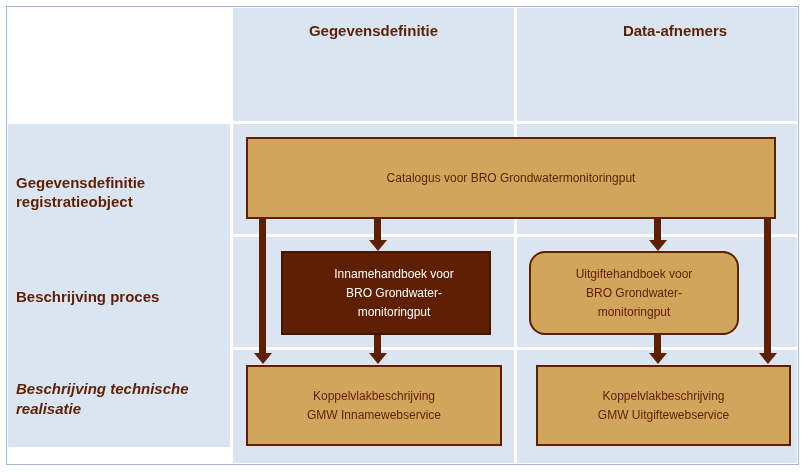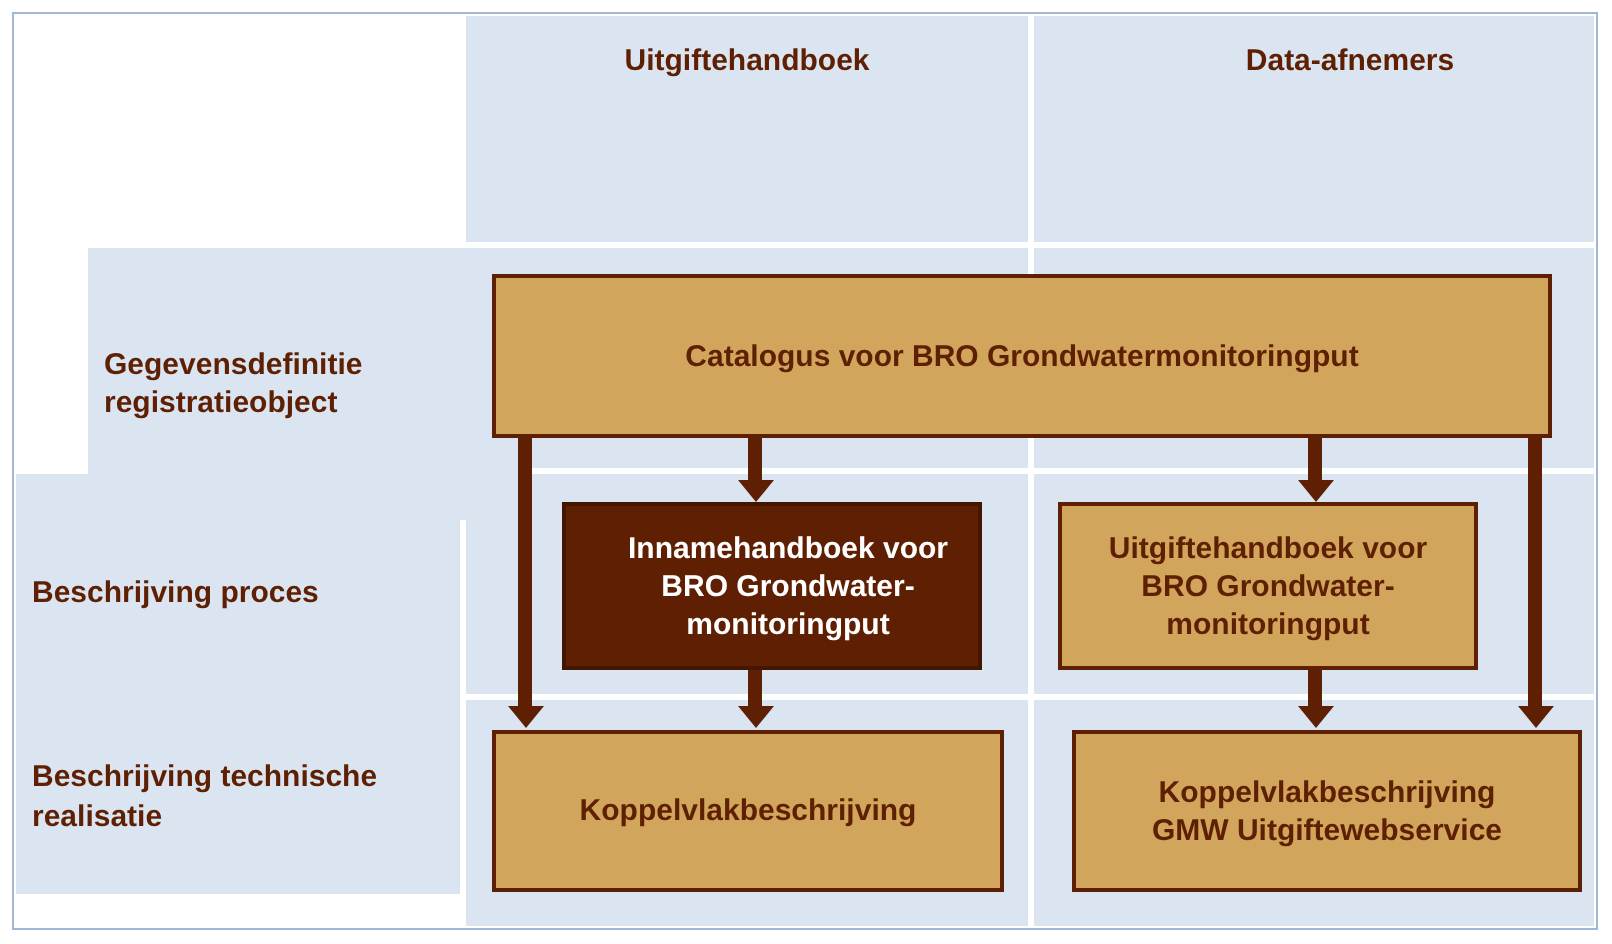--- a/index.html
+++ b/index.html
@@ -37,51 +37,51 @@
     display:flex;justify-content:center;align-items:flex-start;
     padding-top:13px;text-align:center;
   }
   .cell.rowlabel{
     display:flex;align-items:center;
     padding-left:8px;padding-right:14px;
     text-align:left;
   }
   .hdr-c1{left:233px;top:8px;width:281px;height:113px;}
   .hdr-c2{left:517px;top:8px;width:280px;height:113px;padding-left:36px;}
-  .lbl-r1{left:8px;top:124px;width:222px;height:136px;margin-left:36px;}
+  .lbl-r1{left:8px;top:124px;width:222px;height:136px;}
   .lbl-r2{left:8px;top:237px;width:222px;height:120px;}
-  .lbl-r3{left:8px;top:350px;width:222px;height:97px;}
+  .lbl-r3{left:8px;top:350px;width:222px;height:97px;font-style:italic;}
   .bd-r1c1{left:233px;top:124px;width:281px;height:110px;}
   .bd-r1c2{left:517px;top:124px;width:280px;height:110px;}
   .bd-r2c1{left:233px;top:237px;width:281px;height:110px;}
   .bd-r2c2{left:517px;top:237px;width:280px;height:110px;}
   .bd-r3c1{left:233px;top:350px;width:281px;height:113px;}
   .bd-r3c2{left:517px;top:350px;width:280px;height:113px;}
 
   .box{
     position:absolute;
     box-sizing:border-box;
     display:flex;flex-direction:column;justify-content:center;align-items:center;
     text-align:center;
-    font-weight:bold;font-size:15px;line-height:19px;
+    font-weight:normal;font-size:12px;line-height:19px;
     z-index:3;
   }
   .box.tan{
     background:var(--tan,#D2A55C);
     border:2px solid var(--box-border,#5E1F02);
     color:var(--dark-brown,#5E1F02);
   }
   .box.dark{
     background:var(--dark-brown,#5E1F02);
     border:2px solid #431601;
     color:#FFFFFF;
   }
   .box-catalogus{left:246px;top:137px;width:530px;height:82px;}
   .box-inname-handboek{left:281px;top:251px;width:210px;height:84px;padding-left:16px;}
-  .box-uitgifte-handboek{left:529px;top:251px;width:210px;height:84px;}
+  .box-uitgifte-handboek{left:529px;top:251px;width:210px;height:84px;border-radius:16px;}
   .box-inname-koppelvlak{left:246px;top:365px;width:256px;height:81px;}
   .box-uitgifte-koppelvlak{left:536px;top:365px;width:255px;height:81px;}
   .box .line{display:block;}
 
   .arrow{
     position:absolute;
     width:7px;
     background:var(--dark-brown,#5E1F02);
     z-index:2;
   }
@@ -103,21 +103,21 @@
   .arr-right-long{left:764px;top:219px;height:134px;}
 </style>
 </head>
 <body>
 
 <div class="canvas">
 
   <div class="outer-frame"></div>
 
   <div class="cell header hdr-c1">
-    <span>Uitgiftehandboek</span>
+    <span>Gegevensdefinitie</span>
   </div>
   <div class="cell header hdr-c2">
     <span>Data-afnemers</span>
   </div>
 
   <div class="cell rowlabel lbl-r1">
     <span>Gegevensdefinitie registratieobject</span>
   </div>
   <div class="cell rowlabel lbl-r2">
     <span>Beschrijving proces</span>
@@ -151,20 +151,21 @@
   </div>
 
   <div class="box tan box-uitgifte-handboek">
     <span class="line">Uitgiftehandboek voor</span>
     <span class="line">BRO Grondwater-</span>
     <span class="line">monitoringput</span>
   </div>
 
   <div class="box tan box-inname-koppelvlak">
     <span class="line">Koppelvlakbeschrijving</span>
+    <span class="line">GMW Innamewebservice</span>
   </div>
 
   <div class="box tan box-uitgifte-koppelvlak">
     <span class="line">Koppelvlakbeschrijving</span>
     <span class="line">GMW Uitgiftewebservice</span>
   </div>
 
 </div>
 
 </body></html>

